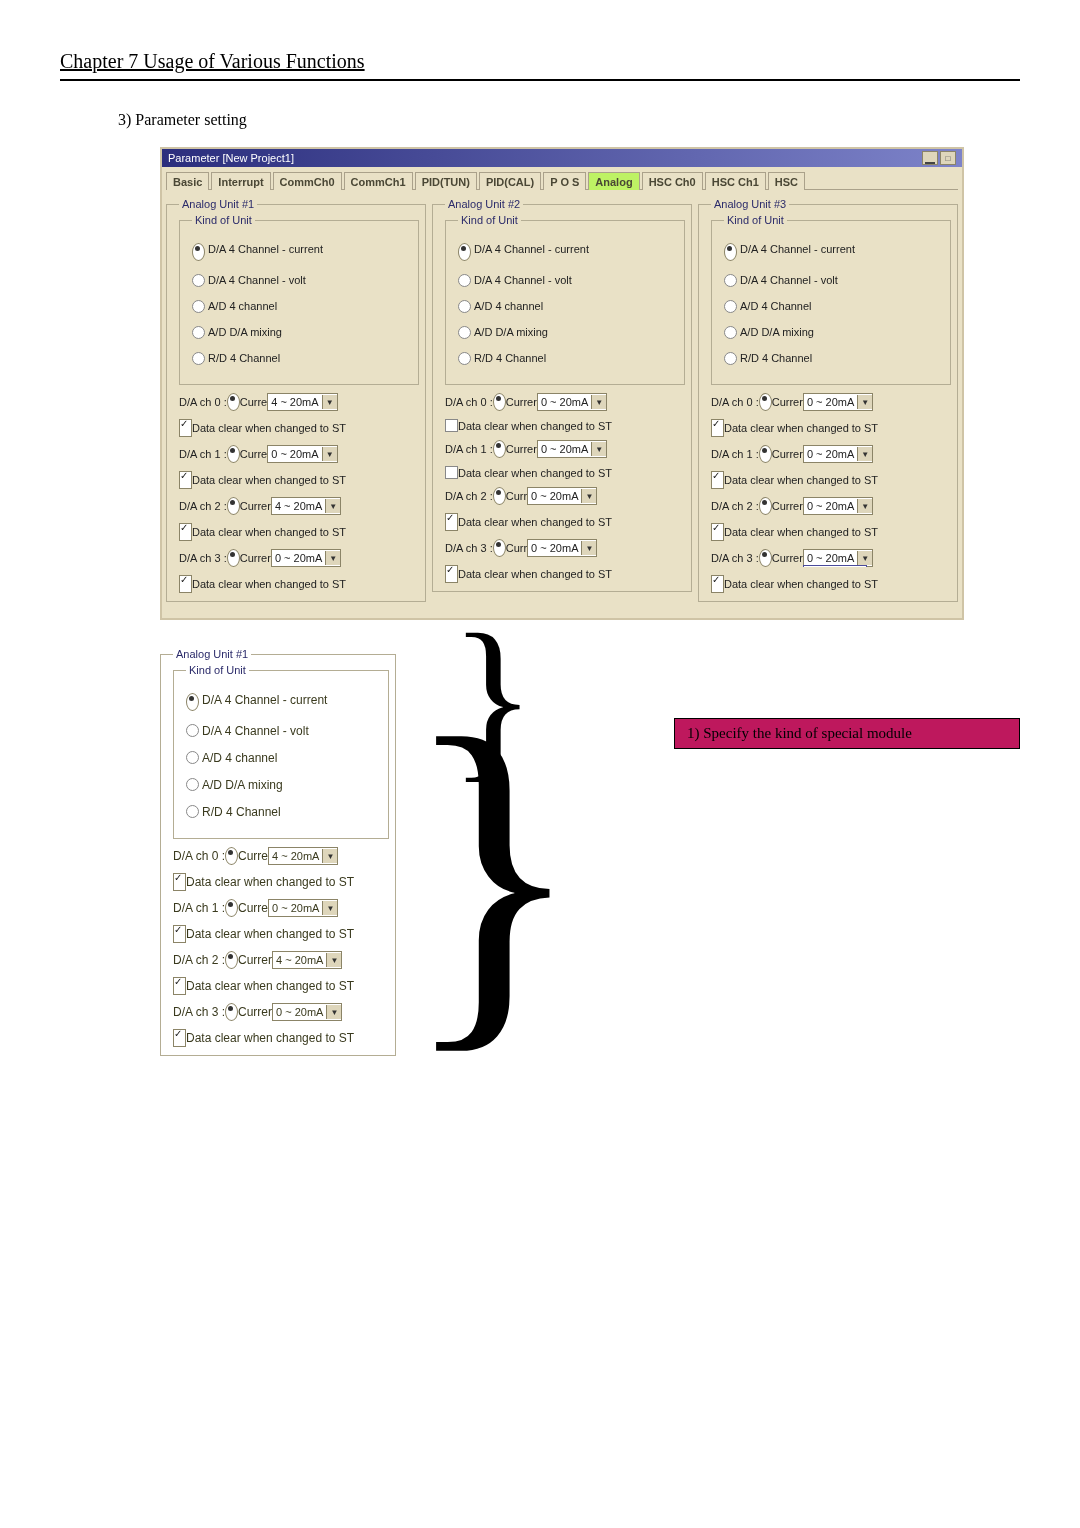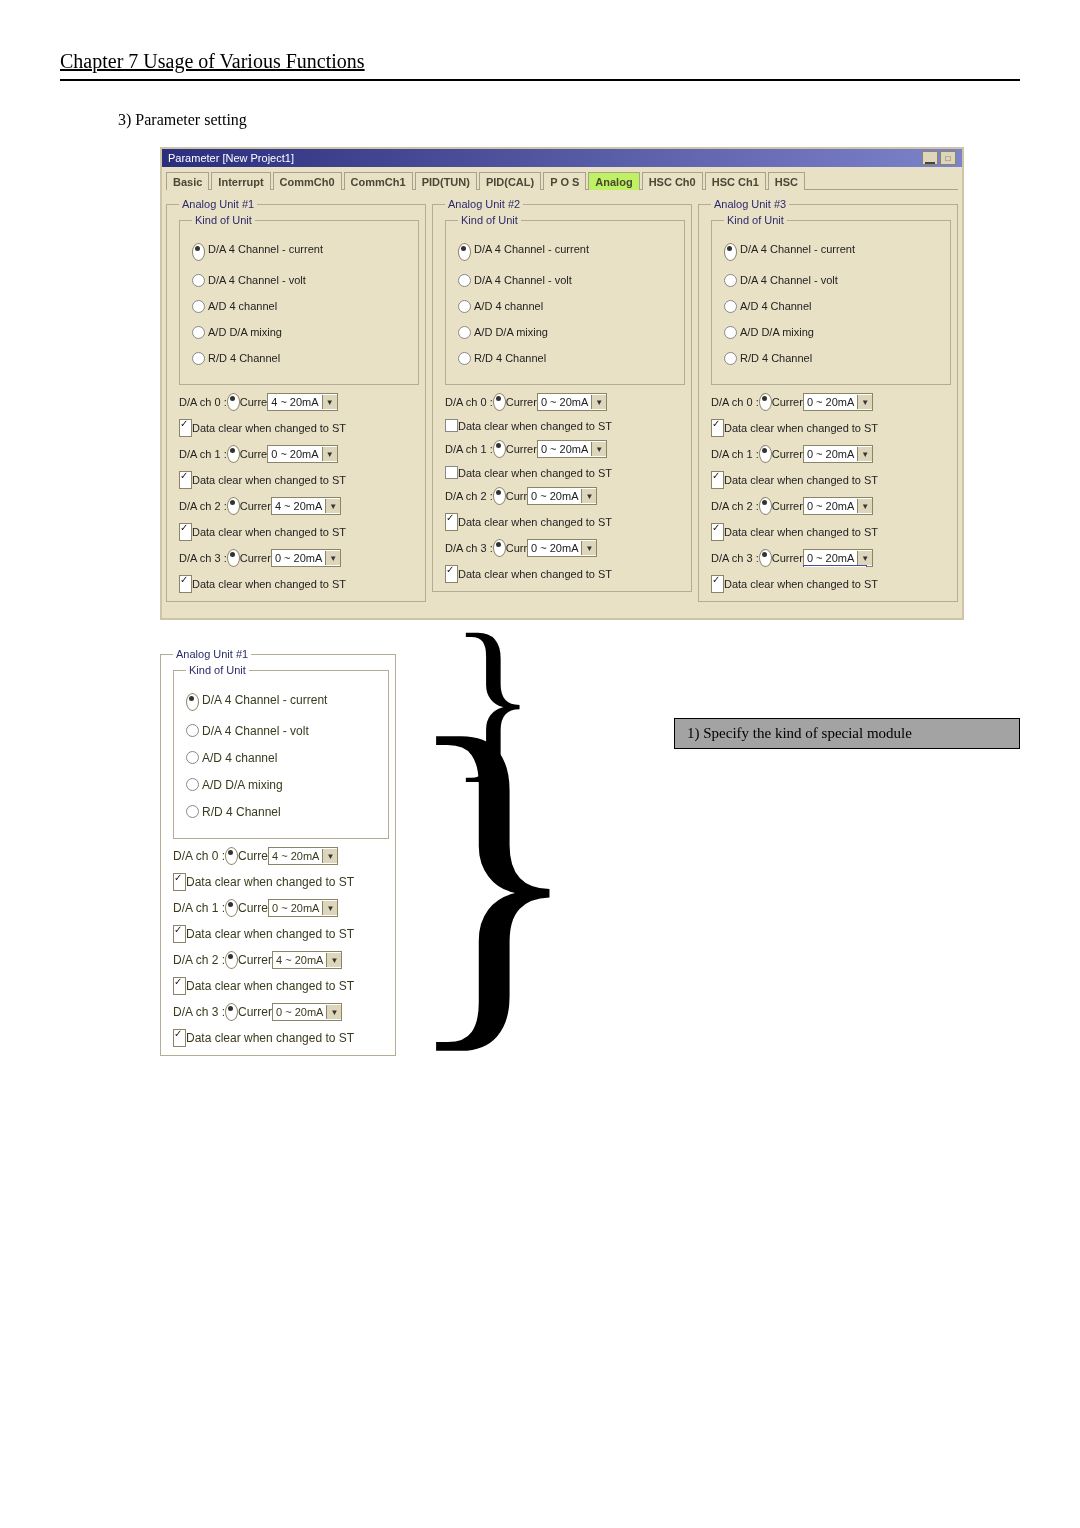--- a/index.html
+++ b/index.html
@@ -29,21 +29,21 @@
 .sel{display:inline-flex;align-items:center;border:1px solid #8b8467;background:#fff;height:16px;flex:0 0 auto}
 .sel .sv{padding:0 3px;font-size:11px;min-width:46px}
 .sel .dd{width:14px;height:14px;border-left:1px solid #8b8467;background:#ded6bb;display:flex;align-items:center;justify-content:center;font-size:8px;color:#333}
 .ddmenu{position:absolute;left:0;top:16px;border:1px solid #4b4b9a;background:#fff;font-size:11px;z-index:5;min-width:62px}
 .ddmenu div{padding:0 3px;white-space:nowrap}
 
 .diag{margin:28px 0 0 100px;display:flex;align-items:flex-start;font-family:Tahoma,Arial,sans-serif;font-size:12px;color:#3a3a1e;position:relative}
 .diag .panel{width:260px}
 .diag fieldset{border:1px solid #b4ad94}
 .callouts{margin-left:90px;padding-top:70px;font-family:"Times New Roman",serif;font-size:15px;color:#000}
-.callout{border:1px solid #000;padding:6px 12px;background:#a3a3a3;margin-bottom:220px;width:320px}
+.callout{border:1px solid #000;padding:6px 12px;background:#be185d;margin-bottom:220px;width:320px}
 .brace{font-size:180px;font-family:"Times New Roman",serif;line-height:0.55;color:#000}
 .brace-col{display:flex;flex-direction:column;align-items:center;margin-left:6px}
 .brace1{margin-top:0}
 .brace2{margin-top:20px;font-size:380px;line-height:0.55}
 .footer{width:100%;text-align:center;margin-top:40px;font-size:14px}
 .minmax-icon{width:10px;height:2px;background:#444}
 </style>
 </head>
 <body>
 

